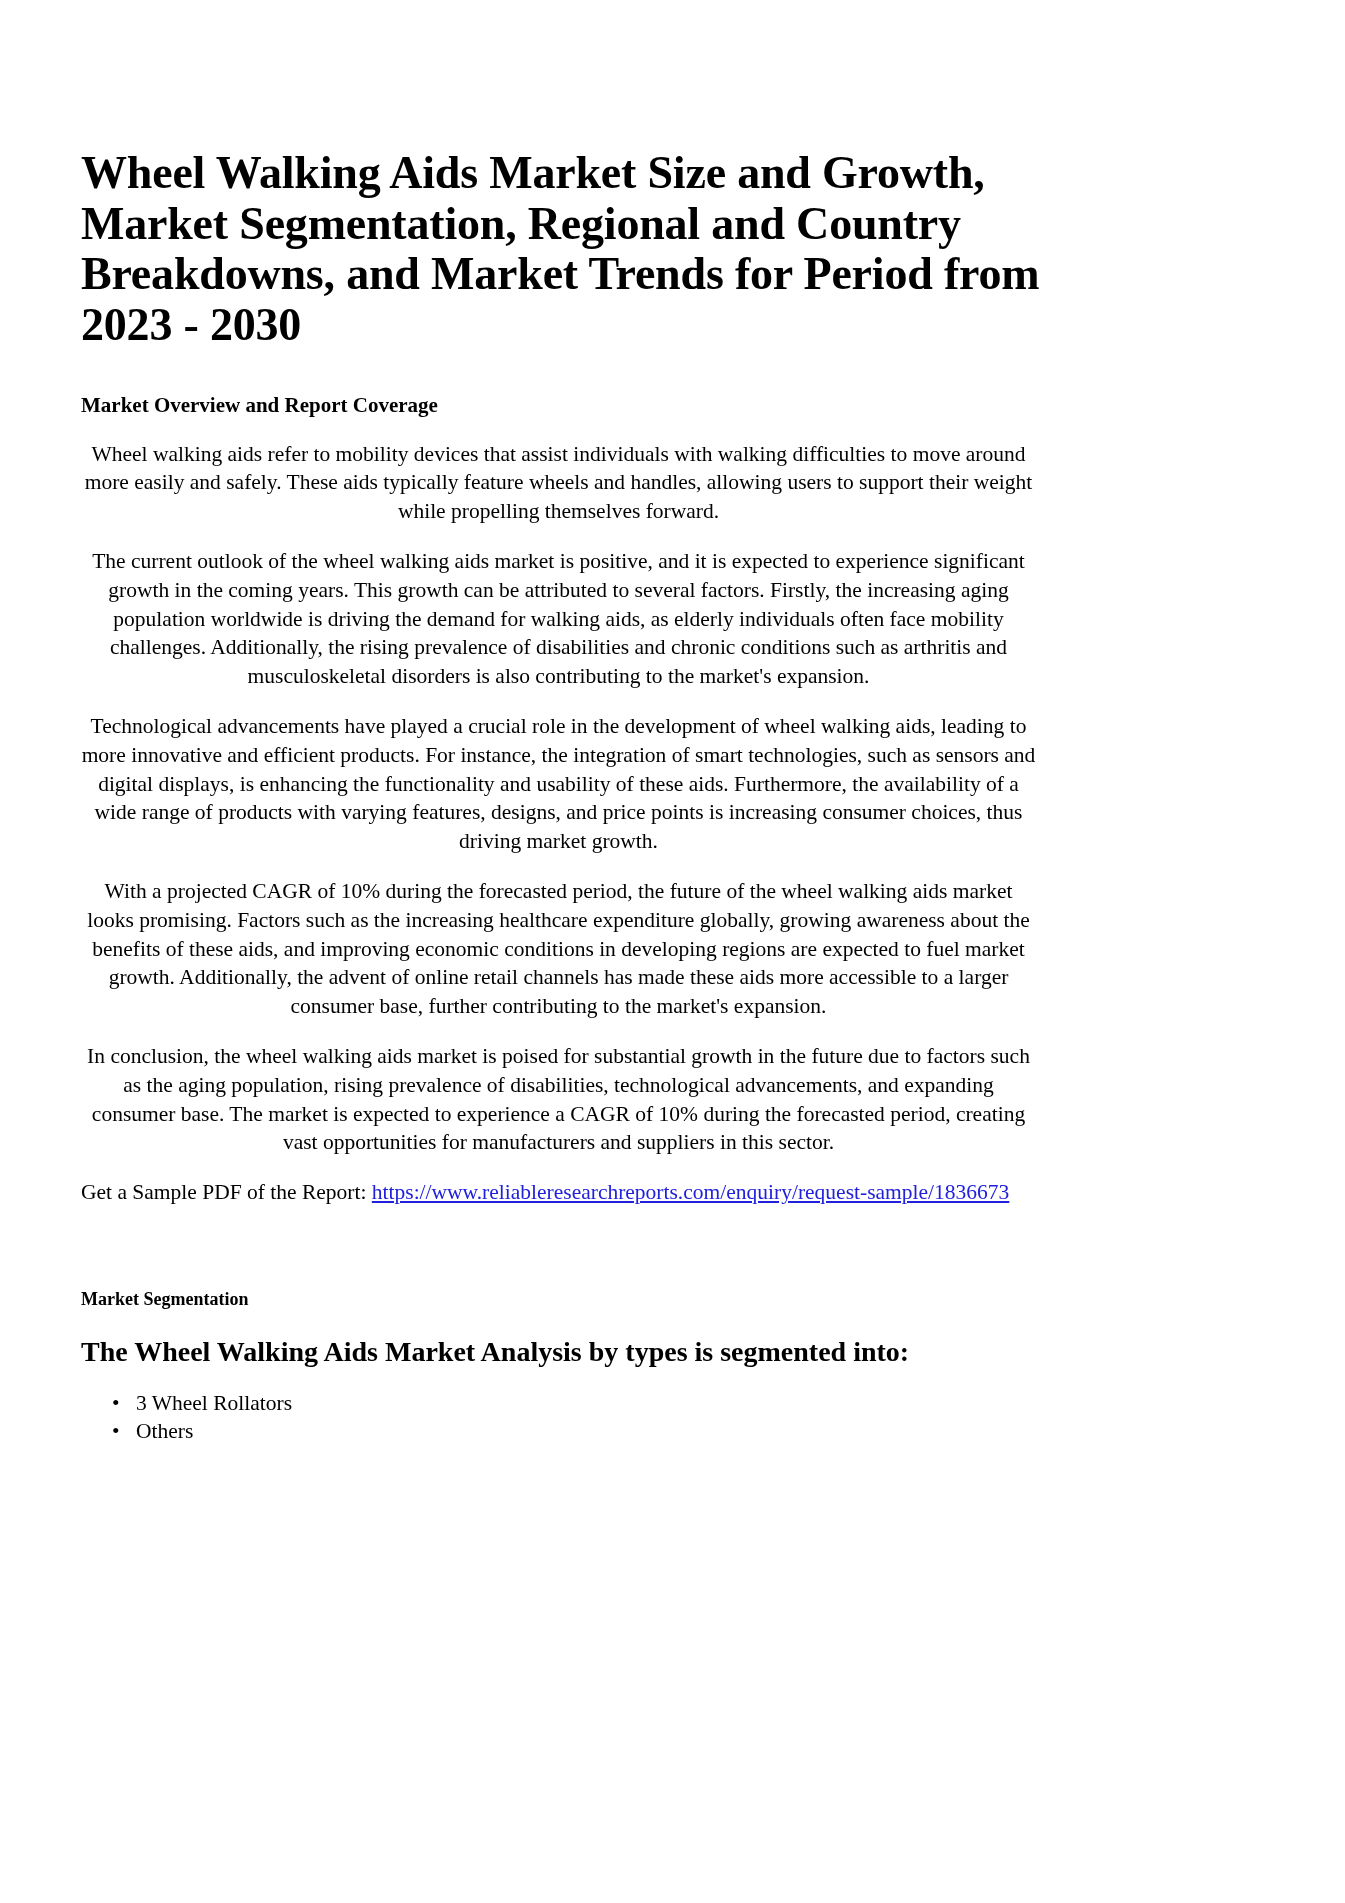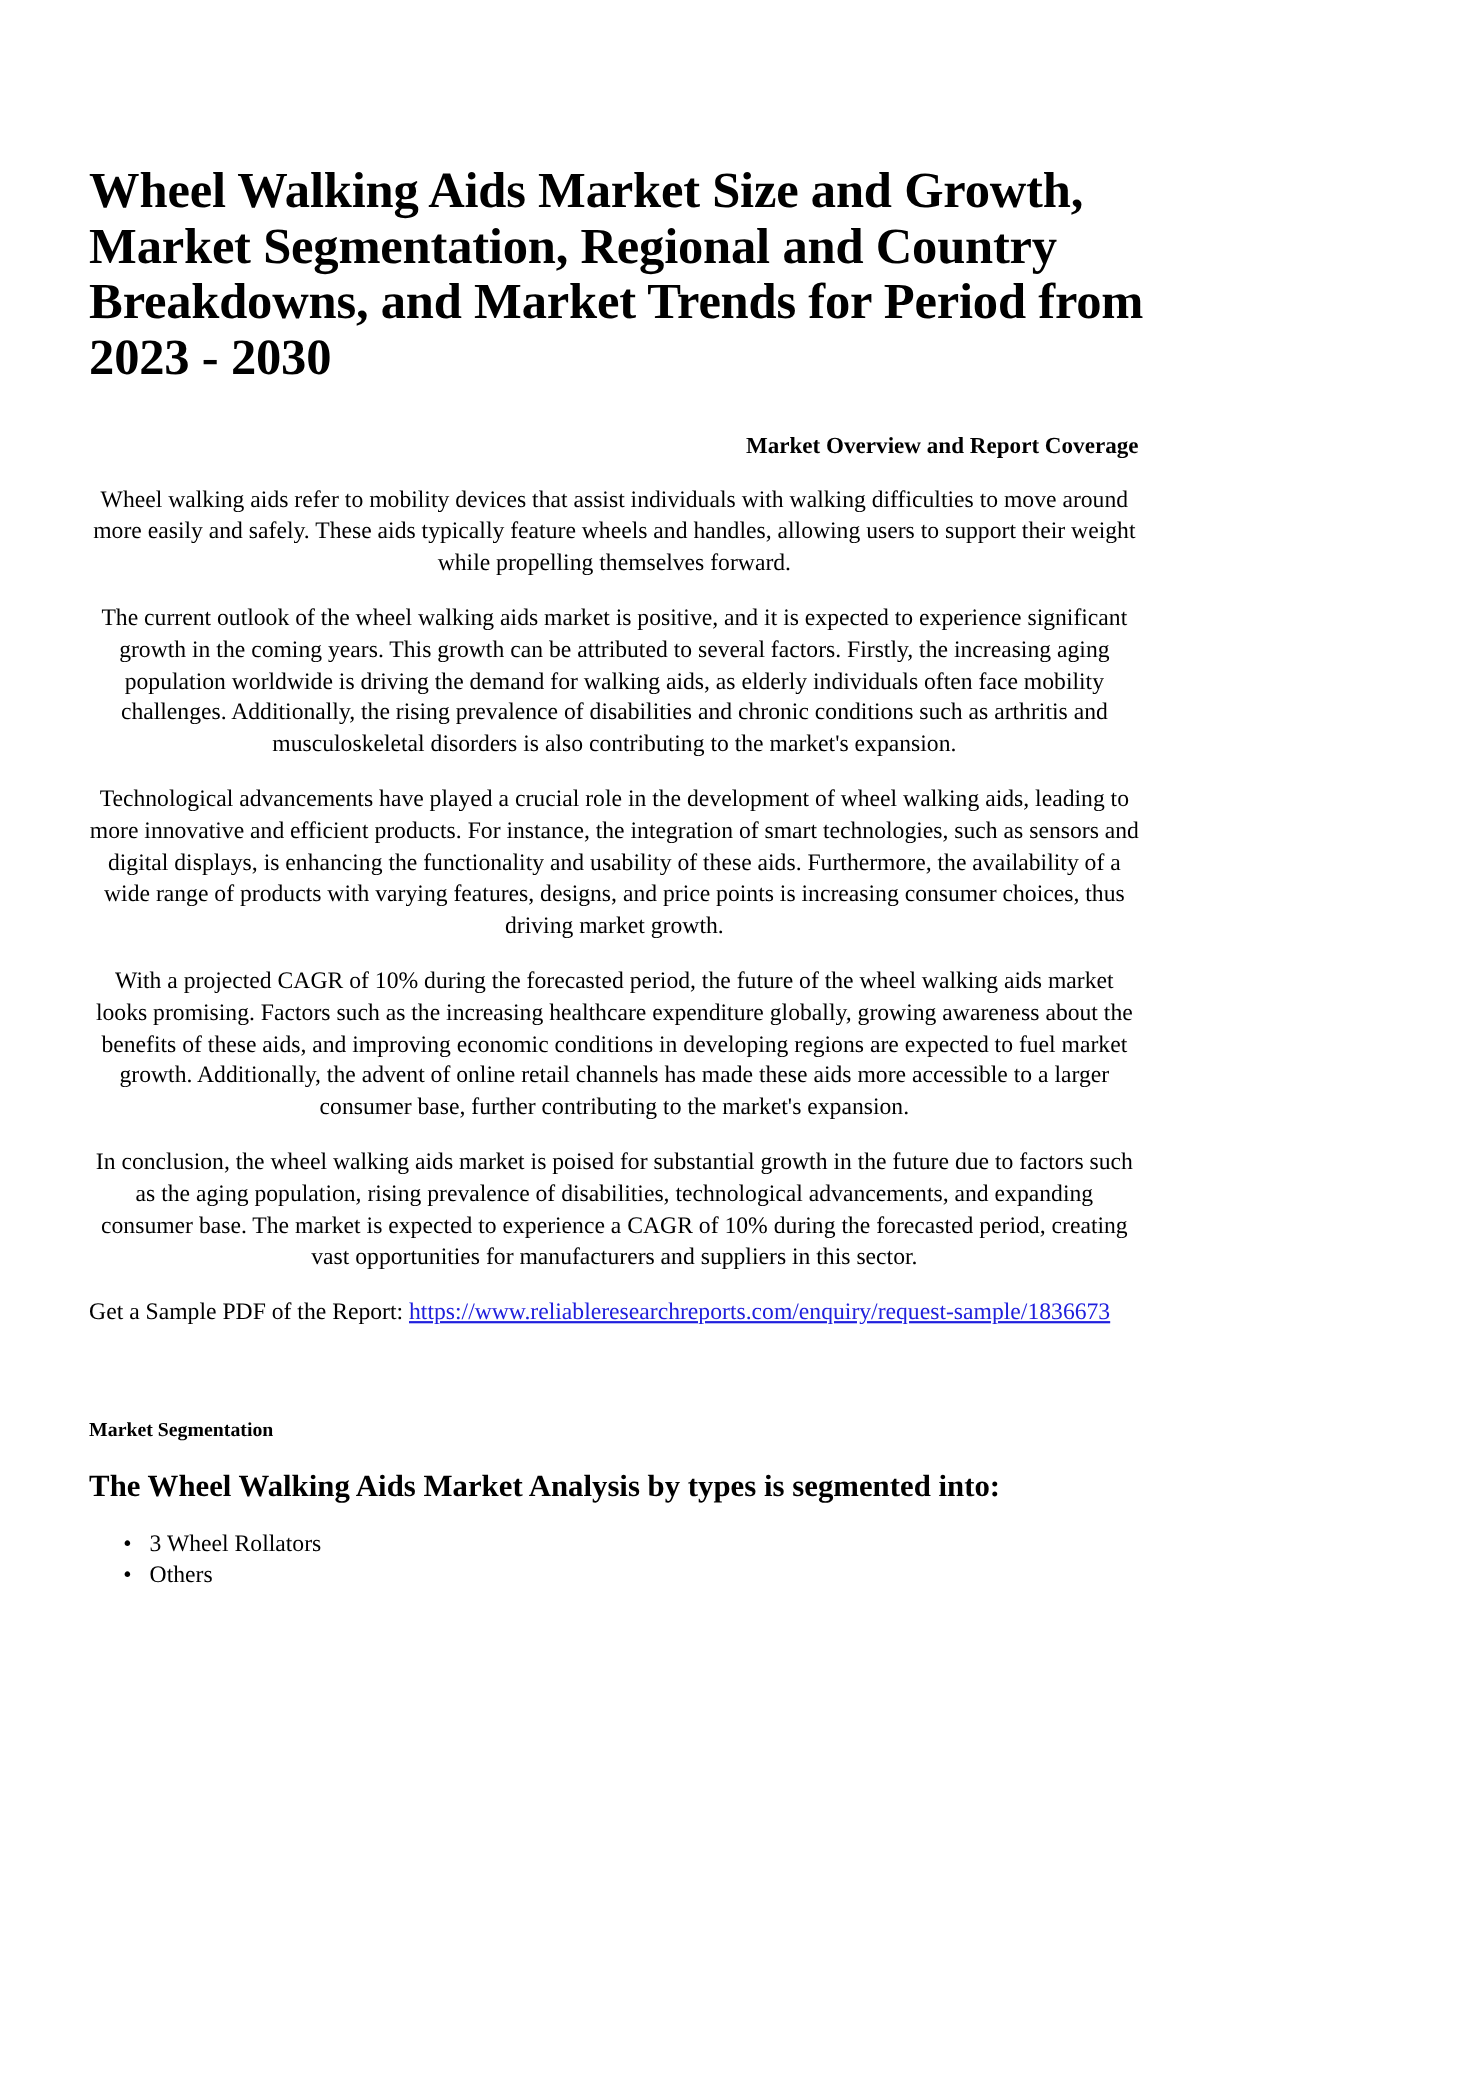--- a/index.html
+++ b/index.html
@@ -35,21 +35,20 @@
     color: #000000;
     width: 960px;
   }
 
   .section-heading {
     font-size: 21px;
     font-weight: bold;
     line-height: 1.3;
     margin: 0 0 20px 0;
     color: #000000;
-    text-align: right;
   }
 
   p.body-text {
     font-size: 21.5px;
     line-height: 1.34;
     margin: 0 0 21px 0;
     color: #000000;
     text-align: center;
     width: 955px;
   }

